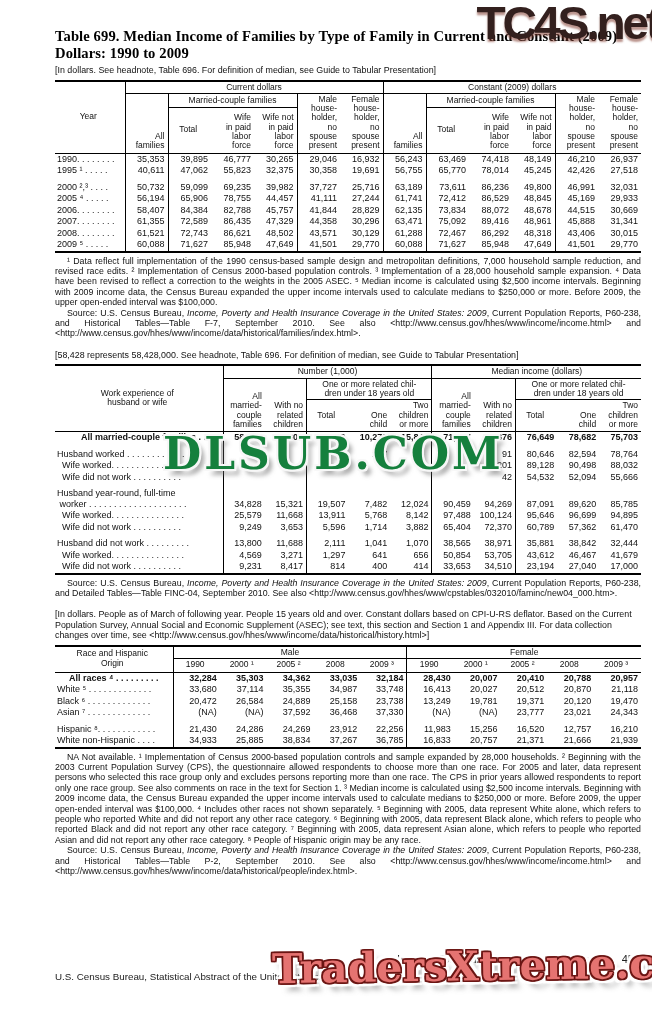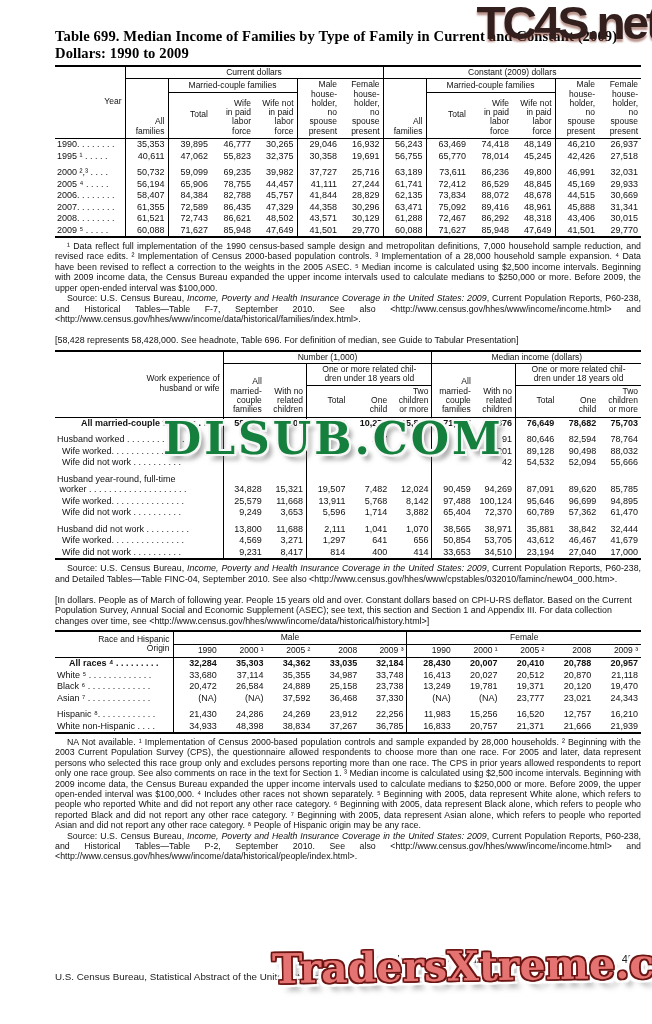--- a/index.html
+++ b/index.html
@@ -8,21 +8,21 @@
   .content{position:absolute;left:55px;top:28px;width:586px;}
   .title{font:bold 14.6px/17px "Liberation Serif",serif;margin:0 0 3px 0;color:#000;letter-spacing:.1px;}
   .bracket{font-size:8.9px;line-height:10.5px;margin:0 0 4px 0;}
   .sec{margin-top:11px;}
   table{border-collapse:collapse;table-layout:fixed;width:586px;margin-top:2px;
         border-top:2px solid #000;border-bottom:2px solid #000;font-size:9px;}
   thead{border-bottom:1px solid #000;}
   th{font-weight:normal;vertical-align:bottom;text-align:right;white-space:pre-line;
      padding:1px 3px 2px 0;font-size:8.5px;line-height:9.3px;}
   th.grp{text-align:center;vertical-align:middle;border-bottom:1px solid #000;padding:1px 2px;}
-  th.ctr{vertical-align:middle;}
+  th.ctr{text-align:center;vertical-align:middle;}
   td{padding:0 3px 1px 0;text-align:right;white-space:pre;overflow:hidden;
      height:10.5px;line-height:10.5px;vertical-align:bottom;}
   td:first-child{text-align:left;padding-left:2px;}
   tr.g td{padding-top:5px;}
   tr.b td{font-weight:bold;}
   .bl{border-left:1px solid #000;}
   .t699 td:nth-child(2),.t699 td:nth-child(3),.t699 td:nth-child(6),
   .t699 td:nth-child(8),.t699 td:nth-child(9),.t699 td:nth-child(12){border-left:1px solid #000;}
   .t700 td:nth-child(2),.t700 td:nth-child(4),.t700 td:nth-child(7),
   .t700 td:nth-child(9){border-left:1px solid #000;}
@@ -55,20 +55,21 @@
 </style>
 </head>
 <body>
 
 <div class="sheet">
   <div class="wm-top">TC4S.net</div>
 
   <div class="content">
 
     <h2 class="title">Table 699. Median Income of Families by Type of Family in Current and Constant (2009) Dollars: 1990 to 2009</h2>
+    <p class="bracket">[In dollars. See headnote, Table 696. For definition of median, see Guide to Tabular Presentation]</p>
     <table class="t699">
       <colgroup>
           <col style="width:70px">
         </colgroup>
       <thead>
         <tr>
           <th rowspan="3" class="ctr">Year</th>
           <th colspan="6" class="grp bl">Current dollars</th>
           <th colspan="6" class="grp bl">Constant (2009) dollars</th>
         </tr>
@@ -529,21 +530,21 @@
               <td>22,256</td>
               <td>11,983</td>
               <td>15,256</td>
               <td>16,520</td>
               <td>12,757</td>
               <td>16,210</td>
             </tr>
             <tr>
               <td>White non-Hispanic . . . .</td>
               <td>34,933</td>
-              <td>48,398</td>
+              <td>25,885</td>
               <td>38,834</td>
               <td>37,267</td>
               <td>36,785</td>
               <td>16,833</td>
               <td>20,757</td>
               <td>21,371</td>
               <td>21,666</td>
               <td>21,939</td>
             </tr>
           </tbody>

